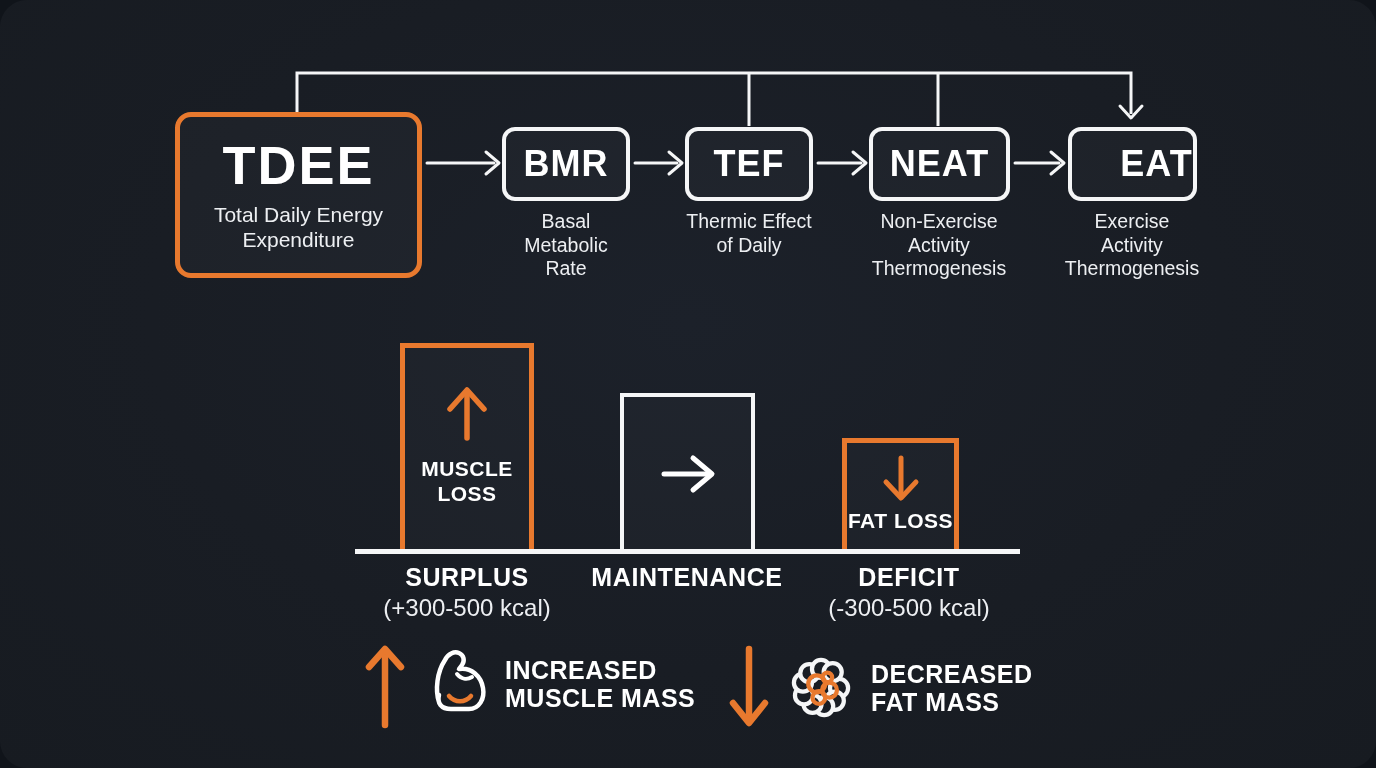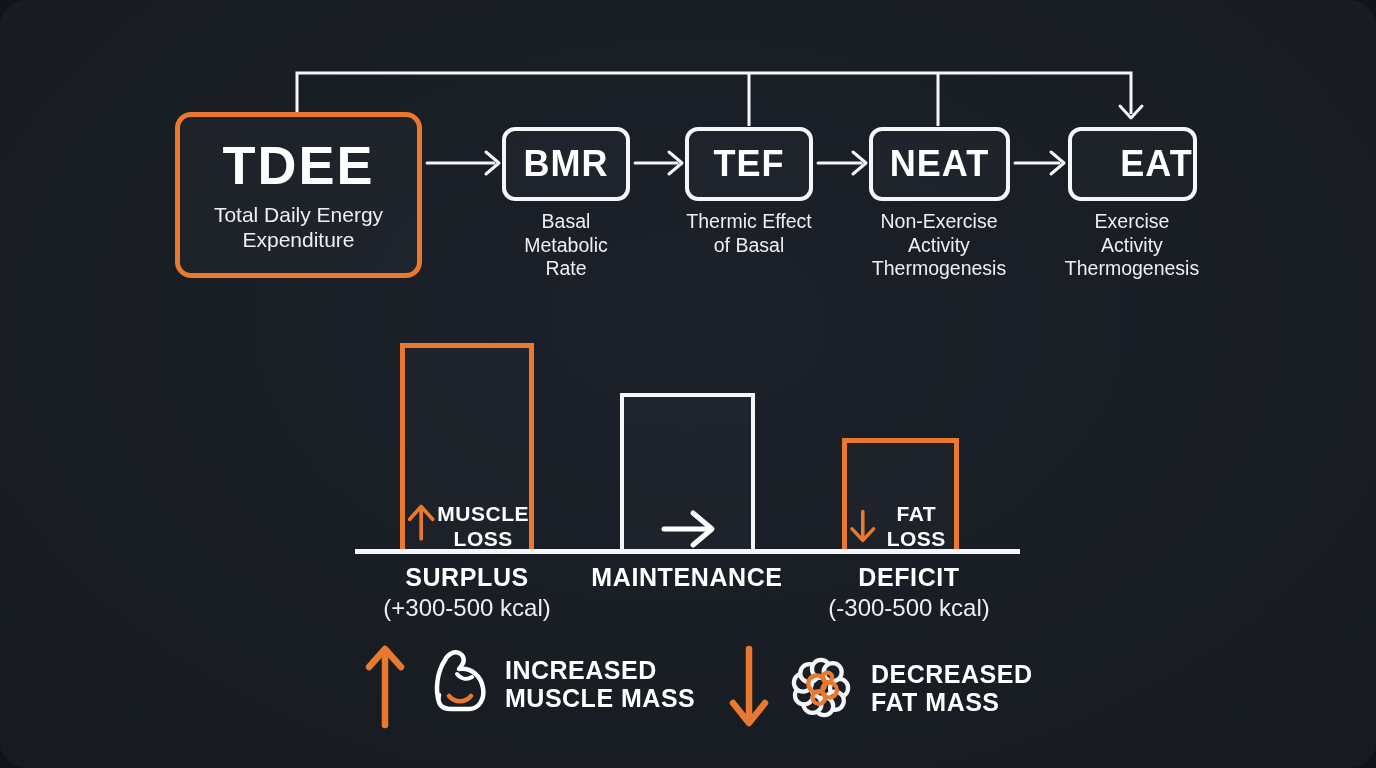--- a/index.html
+++ b/index.html
@@ -36,21 +36,21 @@
     position:absolute; top:210px; width:230px; text-align:center;
     font-size:19.5px; line-height:23.5px; color:#EDEFF2; z-index:1;
   }
   .cdesc-bmr  { left:451px; }
   .cdesc-tef  { left:634px; }
   .cdesc-neat { left:824px; }
   .cdesc-eat  { left:1017px; }
 
   
   .bar {
-    position:absolute; display:flex; flex-direction:row; align-items:flex-end;
+    position:absolute; display:flex; flex-direction:column; align-items:center;
     background:rgba(255,255,255,0.02); z-index:1;
   }
   .bar-surplus {
     left:400px; top:343px; width:134px; height:208px;
     border:5px solid #E8792E; border-bottom:none;
   }
   .bar-maintenance {
     left:620px; top:393px; width:135px; height:158px;
     border:4px solid #F5F6F7; border-bottom:none; justify-content:center;
   }
@@ -123,21 +123,21 @@
     <div class="cbox-abbr">EAT</div>
   </div>
 
   <div class="cdesc cdesc-bmr">
     <div>Basal</div>
     <div>Metabolic</div>
     <div>Rate</div>
   </div>
   <div class="cdesc cdesc-tef">
     <div>Thermic Effect</div>
-    <div>of Basal</div>
+    <div>of Daily</div>
   </div>
   <div class="cdesc cdesc-neat">
     <div>Non-Exercise</div>
     <div>Activity</div>
     <div>Thermogenesis</div>
   </div>
   <div class="cdesc cdesc-eat">
     <div>Exercise</div>
     <div>Activity</div>
     <div>Thermogenesis</div>

